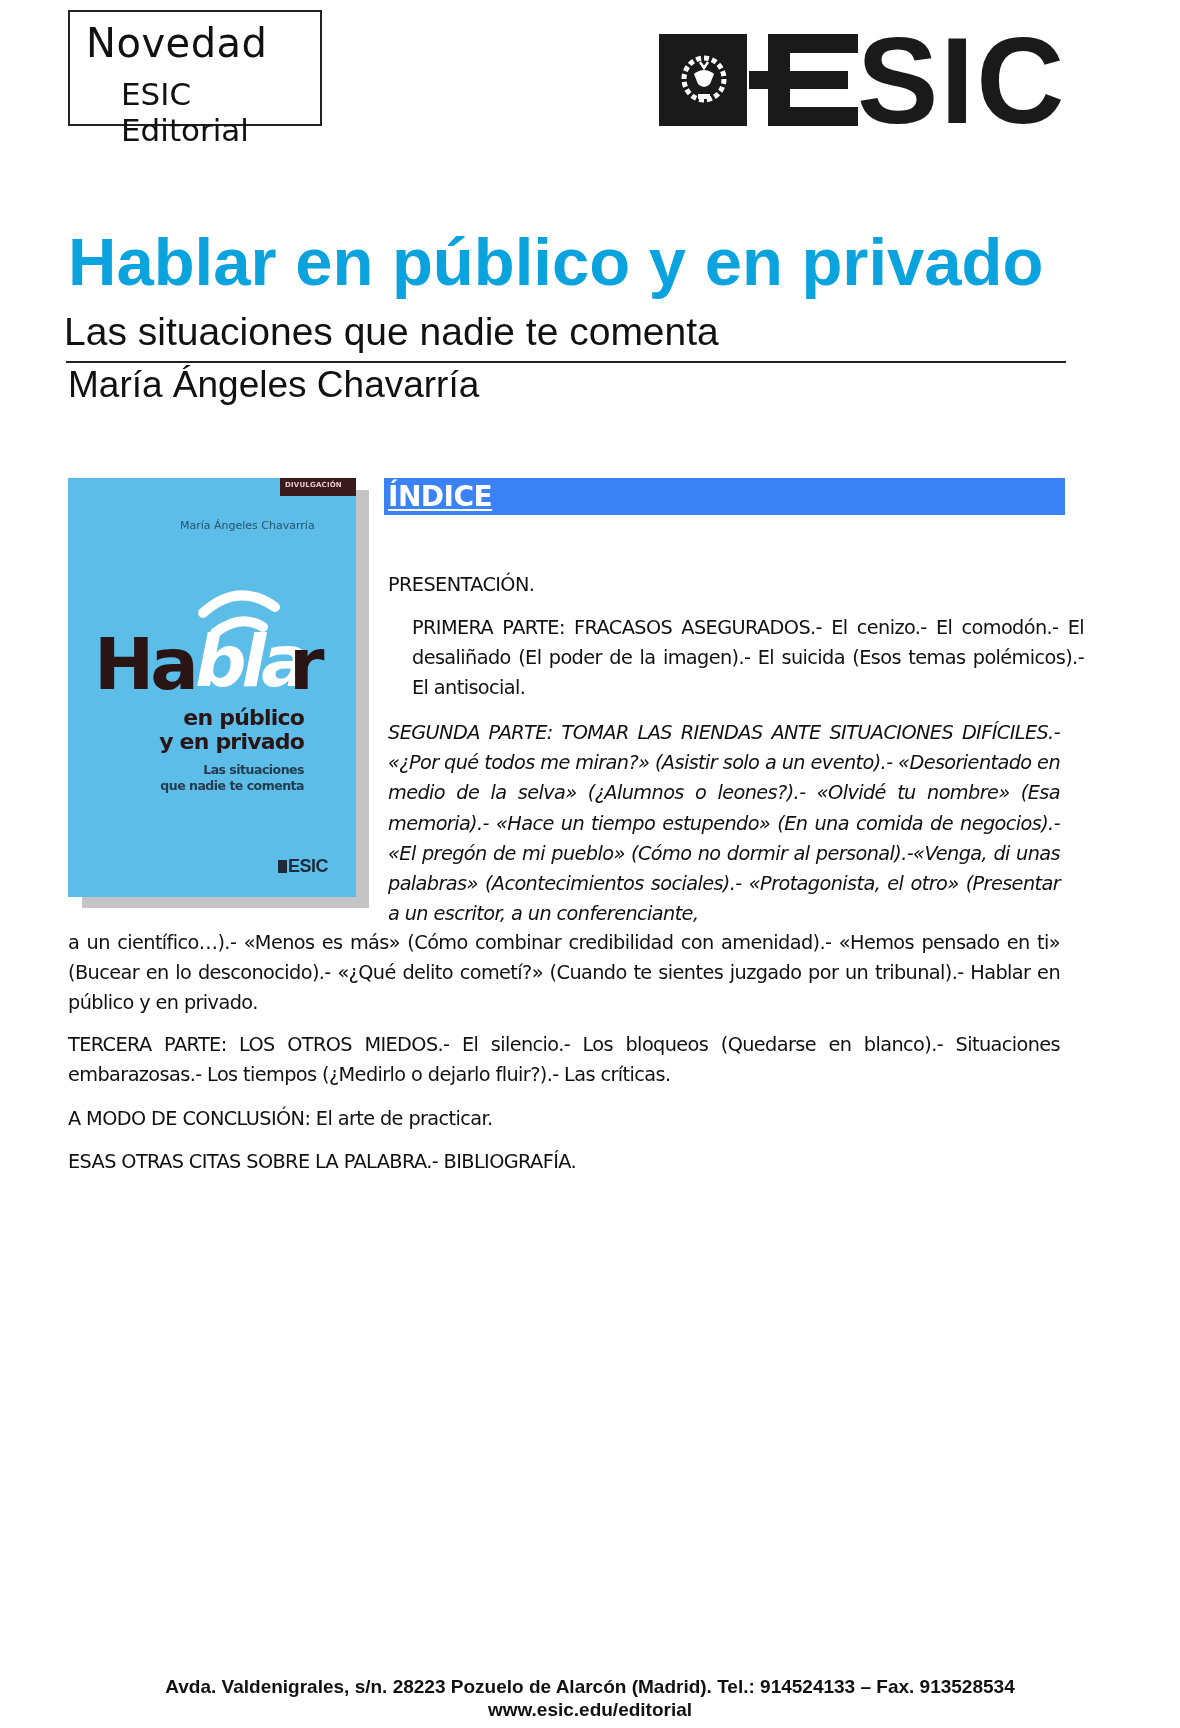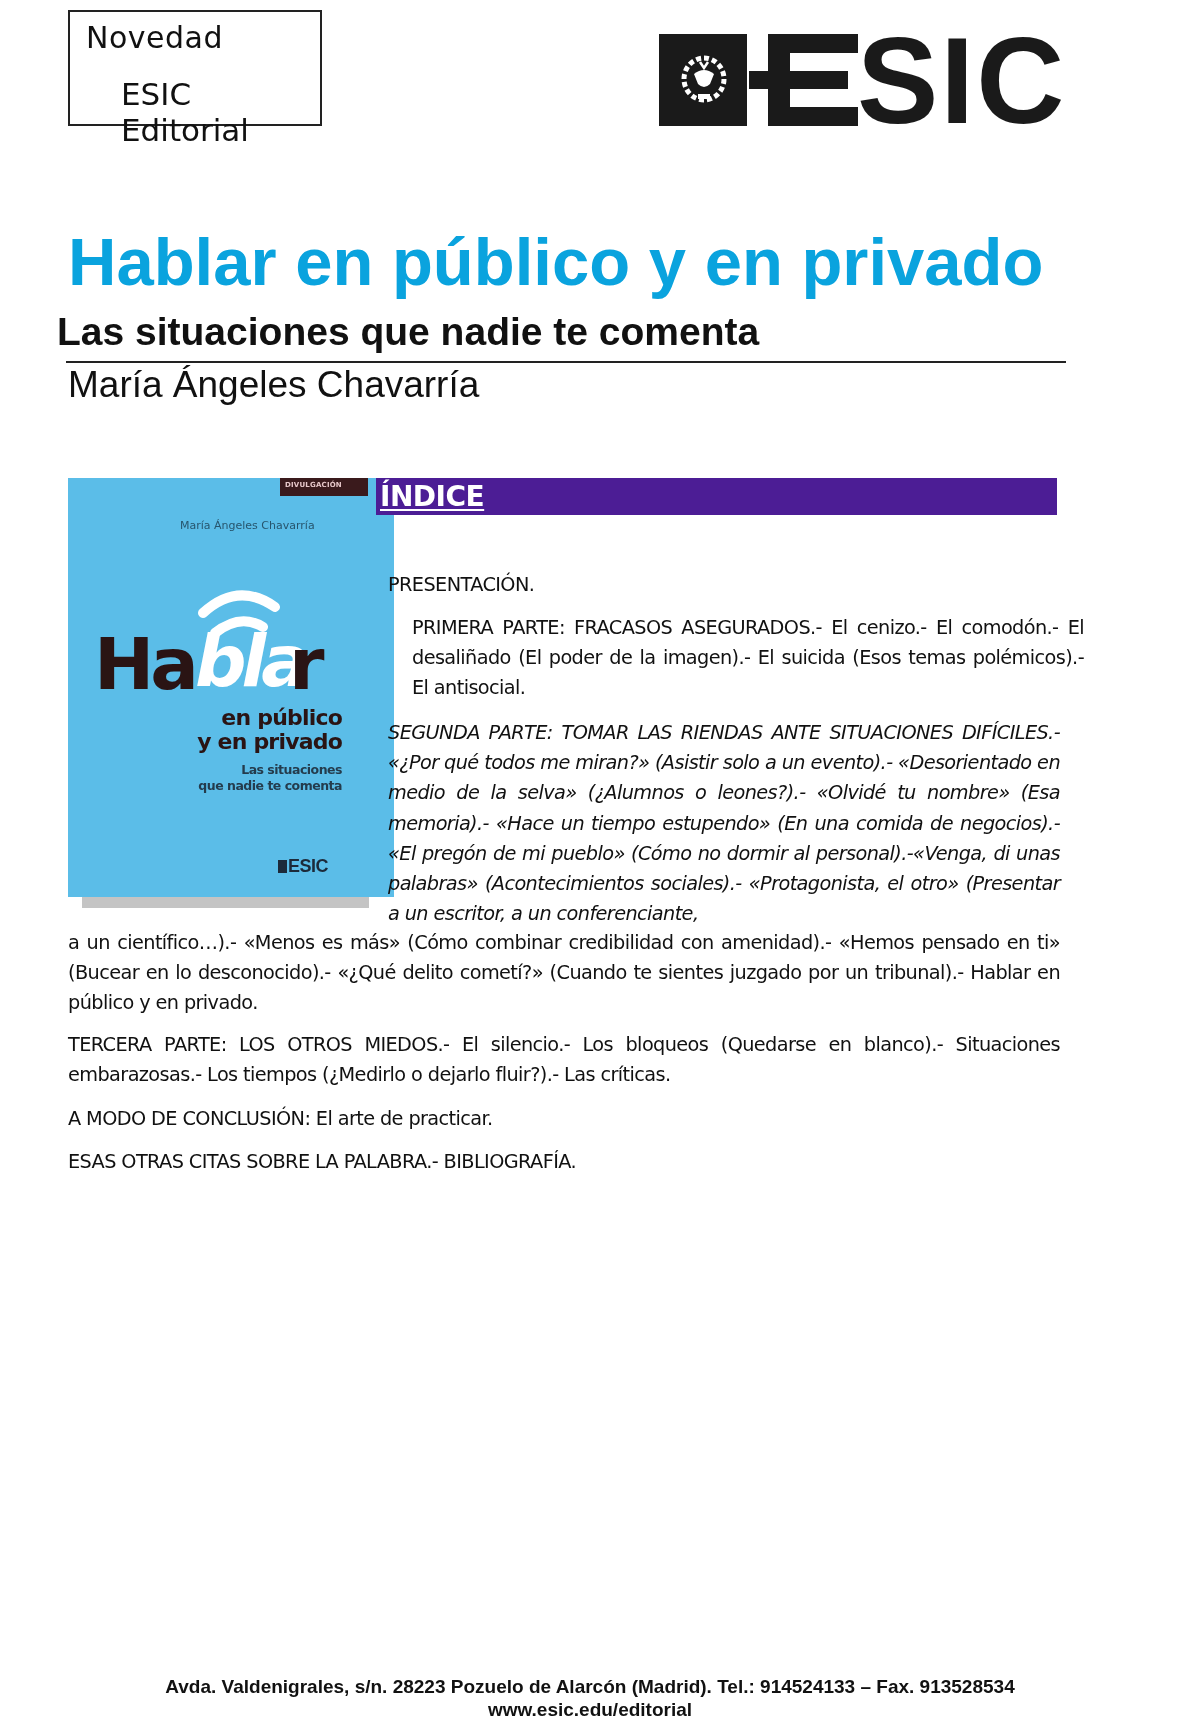--- a/index.html
+++ b/index.html
@@ -1,47 +1,47 @@
 <!DOCTYPE html>
 <html><head>
 <meta charset="utf-8">
 <style>
   html, body { margin: 0; padding: 0; background: #ffffff; }
   body { width: 1180px; height: 1728px; position: relative; overflow: hidden; font-family: "DejaVu Sans", sans-serif; color: #111; }
 
   .novedad-box { position: absolute; left: 68px; top: 10px; width: 254px; height: 116px; border: 2px solid #222; box-sizing: border-box; }
-  .novedad-line1 { position: absolute; left: 16px; top: 8px; font-family: "DejaVu Sans", sans-serif; font-size: 30px; font-weight: normal; color: #111; letter-spacing: 0.5px; }
+  .novedad-line1 { position: absolute; left: 16px; top: 8px; font-family: "DejaVu Sans", sans-serif; font-size: 40px; font-weight: normal; color: #111; letter-spacing: 0.5px; }
   .novedad-line2 { position: absolute; left: 16px; top: 64px; font-family: "DejaVu Sans", sans-serif; font-size: 31px; color: #111; margin-left: 35px; }
 
   .logo { position: absolute; left: 659px; top: 34px; width: 403px; height: 92px; }
   .logo-block { position: absolute; left: 0; top: 0; width: 88px; height: 92px; background: #1a1a1a; }
   .logo-emblem { position: absolute; left: 21px; top: 20px; width: 48px; height: 50px; }
   .logo-e { position: absolute; left: 90px; top: 0; width: 110px; height: 92px; }
   .logo-text { position: absolute; left: 198px; top: -14px; font-family: "Liberation Sans", sans-serif; font-weight: bold; font-size: 122px; color: #1a1a1a; letter-spacing: 2px; line-height: 1; }
 
   .title { position: absolute; left: 68px; top: 228px; font-family: "Liberation Sans", sans-serif; font-weight: bold; font-size: 67px; color: #0aa3de; line-height: 1; white-space: nowrap; }
-  .subtitle { position: absolute; left: 57px; top: 312px; font-family: "Liberation Sans", sans-serif; font-weight: bold; font-size: 39px; color: #111; line-height: 1; white-space: nowrap; }
+  .subtitle { position: absolute; left: 64px; top: 312px; font-family: "Liberation Sans", sans-serif; font-weight: normal; font-size: 39px; color: #111; line-height: 1; white-space: nowrap; }
   .rule { position: absolute; left: 66px; top: 361px; width: 1000px; height: 2px; background: #222; }
   .author { position: absolute; left: 68px; top: 366px; font-family: "Liberation Sans", sans-serif; font-size: 37px; color: #111; line-height: 1.05; white-space: nowrap; }
 
   .cover-shadow { position: absolute; left: 82px; top: 490px; width: 287px; height: 418px; background: #c4c4c4; }
-  .cover { position: absolute; left: 68px; top: 478px; width: 288px; height: 419px; background: #5bbde8; overflow: hidden; padding-left: 38px; }
+  .cover { position: absolute; left: 68px; top: 478px; width: 288px; height: 419px; background: #5bbde8; overflow: hidden; }
   .cover-badge { position: absolute; left: 212px; top: 0; width: 88px; height: 18px; background: #3a1a1c; }
   .cover-badge-text { position: absolute; left: 5px; top: 3px; font-size: 7px; color: #e7c7c9; font-weight: bold; letter-spacing: 0.2px; }
   .cover-author { position: absolute; left: 112px; top: 41px; font-size: 11px; color: #27556d; white-space: nowrap; }
   .cover-arcs { position: absolute; left: 127px; top: 103px; width: 86px; height: 60px; }
   .cover-ha { position: absolute; left: 26px; top: 150px; font-family: "DejaVu Sans", sans-serif; font-weight: bold; font-size: 72px; color: #2a1414; letter-spacing: -4px; line-height: 1; }
   .cover-bla { position: absolute; left: 127px; top: 147px; font-family: "DejaVu Sans", sans-serif; font-weight: bold; font-style: italic; font-size: 72px; color: #ffffff; letter-spacing: -5px; line-height: 1; }
   .cover-r { position: absolute; left: 221px; top: 150px; font-family: "DejaVu Sans", sans-serif; font-weight: bold; font-size: 72px; color: #2a1414; line-height: 1; }
   .cover-sub1 { position: absolute; right: 52px; top: 228px; font-weight: bold; font-size: 22px; color: #2a1414; line-height: 24px; text-align: right; white-space: nowrap; letter-spacing: -0.8px; }
   .cover-sub2 { position: absolute; right: 52px; top: 284px; font-weight: bold; font-size: 12.5px; color: #243c4d; line-height: 16px; text-align: right; white-space: nowrap; letter-spacing: -0.5px; }
   .cover-logo { position: absolute; left: 210px; top: 378px; font-family: "Liberation Sans", sans-serif; font-weight: bold; font-size: 18px; color: #1c2a3a; letter-spacing: -0.5px; }
   .cover-logo-block { display: inline-block; width: 9px; height: 13px; background: #1c2a3a; margin-right: 1px; vertical-align: -1px; }
 
-  .indice-bar { position: absolute; left: 376px; top: 478px; width: 681px; height: 37px; background: #4c1d95; }
+  .indice-bar { position: absolute; left: 384px; top: 478px; width: 681px; height: 37px; background: #3b82f6; }
   .indice-label { position: absolute; left: 4px; top: 2px; font-family: "DejaVu Sans", sans-serif; font-weight: bold; font-size: 28px; color: #fff; text-decoration: underline; text-decoration-thickness: 2px; text-underline-offset: 3px; letter-spacing: -0.5px; }
 
   .toc { position: absolute; font-family: "DejaVu Sans", sans-serif; font-size: 19.3px; color: #111; line-height: 30.2px; text-align: justify; letter-spacing: -0.6px; }
   .toc p { margin: 0; }
   .toc-narrow { left: 388px; width: 672px; }
   .toc-wide { left: 68px; width: 992px; }
   .t-pres { top: 570px; }
   .t-p1 { top: 613px; margin-left: 24px; }
   .t-p2 { top: 718px; font-style: italic; }
   .t-p2b { top: 928px; }

